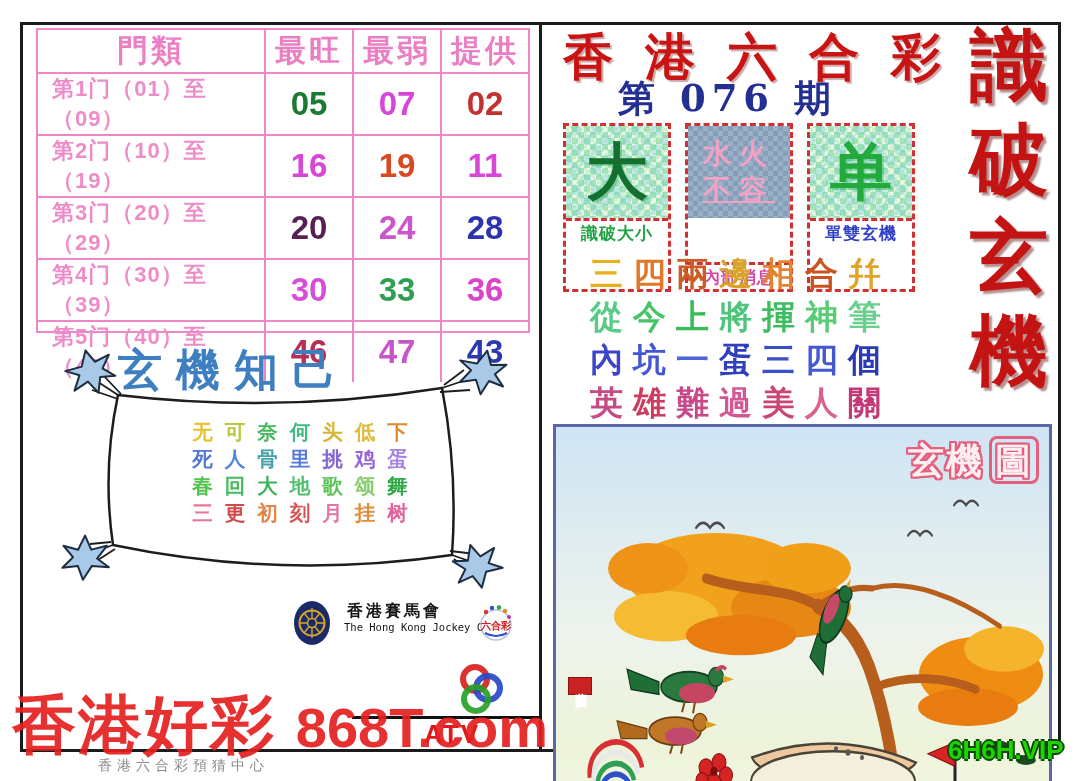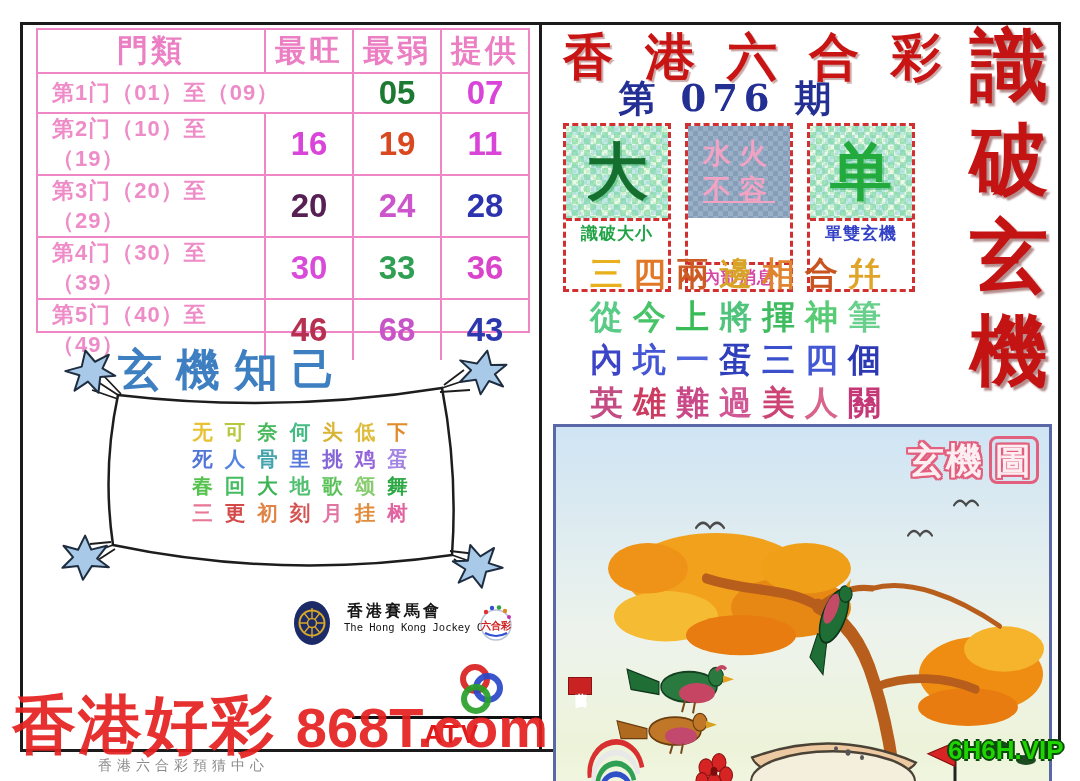--- a/index.html
+++ b/index.html
@@ -34,21 +34,21 @@
   .hkjc-cn { position:absolute; left:347px; top:601px; font-size:16px; font-weight:bold; color:#161616; letter-spacing:3px; }
   .hkjc-en { position:absolute; left:344px; top:621px; font-size:10.5px; color:#161616; font-family:"DejaVu Sans Mono", monospace; }
   .marksix-logo { position:absolute; left:478px; top:604px; width:36px; height:38px; }
   .notice { position:absolute; left:302px; top:660px; font-size:14px; font-weight:bold; color:#8a70c8; line-height:26px; letter-spacing:1px; }
   .atv-rings { position:absolute; left:455px; top:663px; width:52px; height:54px; }
   .atv-text { position:absolute; left:424px; top:719px; font-size:26px; font-weight:bold; color:#e01818; letter-spacing:2px; z-index:40; }
   .atv-underline { position:absolute; left:352px; top:716px; width:190px; height:3px; background:#111; }
 
   
   .masthead { position:absolute; left:563px; top:24px; width:378px; display:flex; justify-content:space-between; font-size:50px; font-weight:bold; color:#c91414; font-family:"DejaVu Serif", serif; text-shadow:2px 2px 1px rgba(110,10,10,.35); }
-  .issue { position:absolute; left:618px; top:74px; width:220px; text-align:center; font-size:37px; font-weight:bold; color:#232f93; letter-spacing:6px; font-family:"DejaVu Serif", serif; }
+  .issue { position:absolute; left:618px; top:74px; width:220px; font-size:37px; font-weight:bold; color:#232f93; letter-spacing:6px; font-family:"DejaVu Serif", serif; }
 
   .boxes { position:absolute; left:563px; top:123px; width:352px; display:flex; justify-content:space-between; }
   .mbox { width:108px; border:3px dashed #d23030; background:#fff; }
   .mbox .face { height:92px; display:flex; flex-direction:column; align-items:center; justify-content:center; }
   .face.mosaic { background-color:#e7f6e9;
     background-image:
       repeating-conic-gradient(rgba(110,210,150,.5) 0% 25%, rgba(255,255,255,0) 0% 50%),
       repeating-conic-gradient(rgba(120,200,230,.33) 0% 25%, rgba(255,255,255,0) 0% 50%),
       repeating-conic-gradient(rgba(170,230,170,.45) 0% 25%, rgba(240,255,240,.2) 0% 50%);
     background-size:12px 12px, 20px 20px, 7px 7px;
@@ -94,20 +94,21 @@
       <div class="hc first">門類</div>
       <div class="hc">最旺</div>
       <div class="hc">最弱</div>
       <div class="hc">提供</div>
     </div>
     <div style="display:flex;flex-direction:column;flex:1;">
         <div class="t-row">
           <div class="lab">第1门（01）至（09）</div>
           <div class="val" style="color: rgb(29, 122, 51);">05</div>
           <div class="val" style="color: rgb(217, 68, 217);">07</div>
+          <div class="val" style="color: rgb(195, 49, 49);">02</div>
         </div>
         <div class="t-row">
           <div class="lab">第2门（10）至（19）</div>
           <div class="val" style="color: rgb(217, 68, 217);">16</div>
           <div class="val" style="color: rgb(217, 72, 31);">19</div>
           <div class="val" style="color: rgb(217, 68, 217);">11</div>
         </div>
         <div class="t-row">
           <div class="lab">第3门（20）至（29）</div>
           <div class="val" style="color: rgb(87, 31, 84);">20</div>
@@ -116,21 +117,21 @@
         </div>
         <div class="t-row">
           <div class="lab">第4门（30）至（39）</div>
           <div class="val" style="color: rgb(217, 76, 217);">30</div>
           <div class="val" style="color: rgb(47, 159, 83);">33</div>
           <div class="val" style="color: rgb(217, 68, 203);">36</div>
         </div>
         <div class="t-row">
           <div class="lab">第5门（40）至（49）</div>
           <div class="val" style="color: rgb(183, 48, 81);">46</div>
-          <div class="val" style="color: rgb(200, 85, 200);">68</div>
+          <div class="val" style="color: rgb(200, 85, 200);">47</div>
           <div class="val" style="color: rgb(45, 56, 175);">43</div>
         </div>
       </div>
   </div>
 
   <div class="banner-title">玄機知己</div>
   <svg class="banner-svg" viewBox="0 0 516 262">
     <defs>
       <path id="bird" d="M24 0 L31 13 L46 9 L37 21 L48 31 L33 29 L28 44 L20 31 L5 37 L13 23 L0 16 L17 15 Z"></path>
     </defs>

